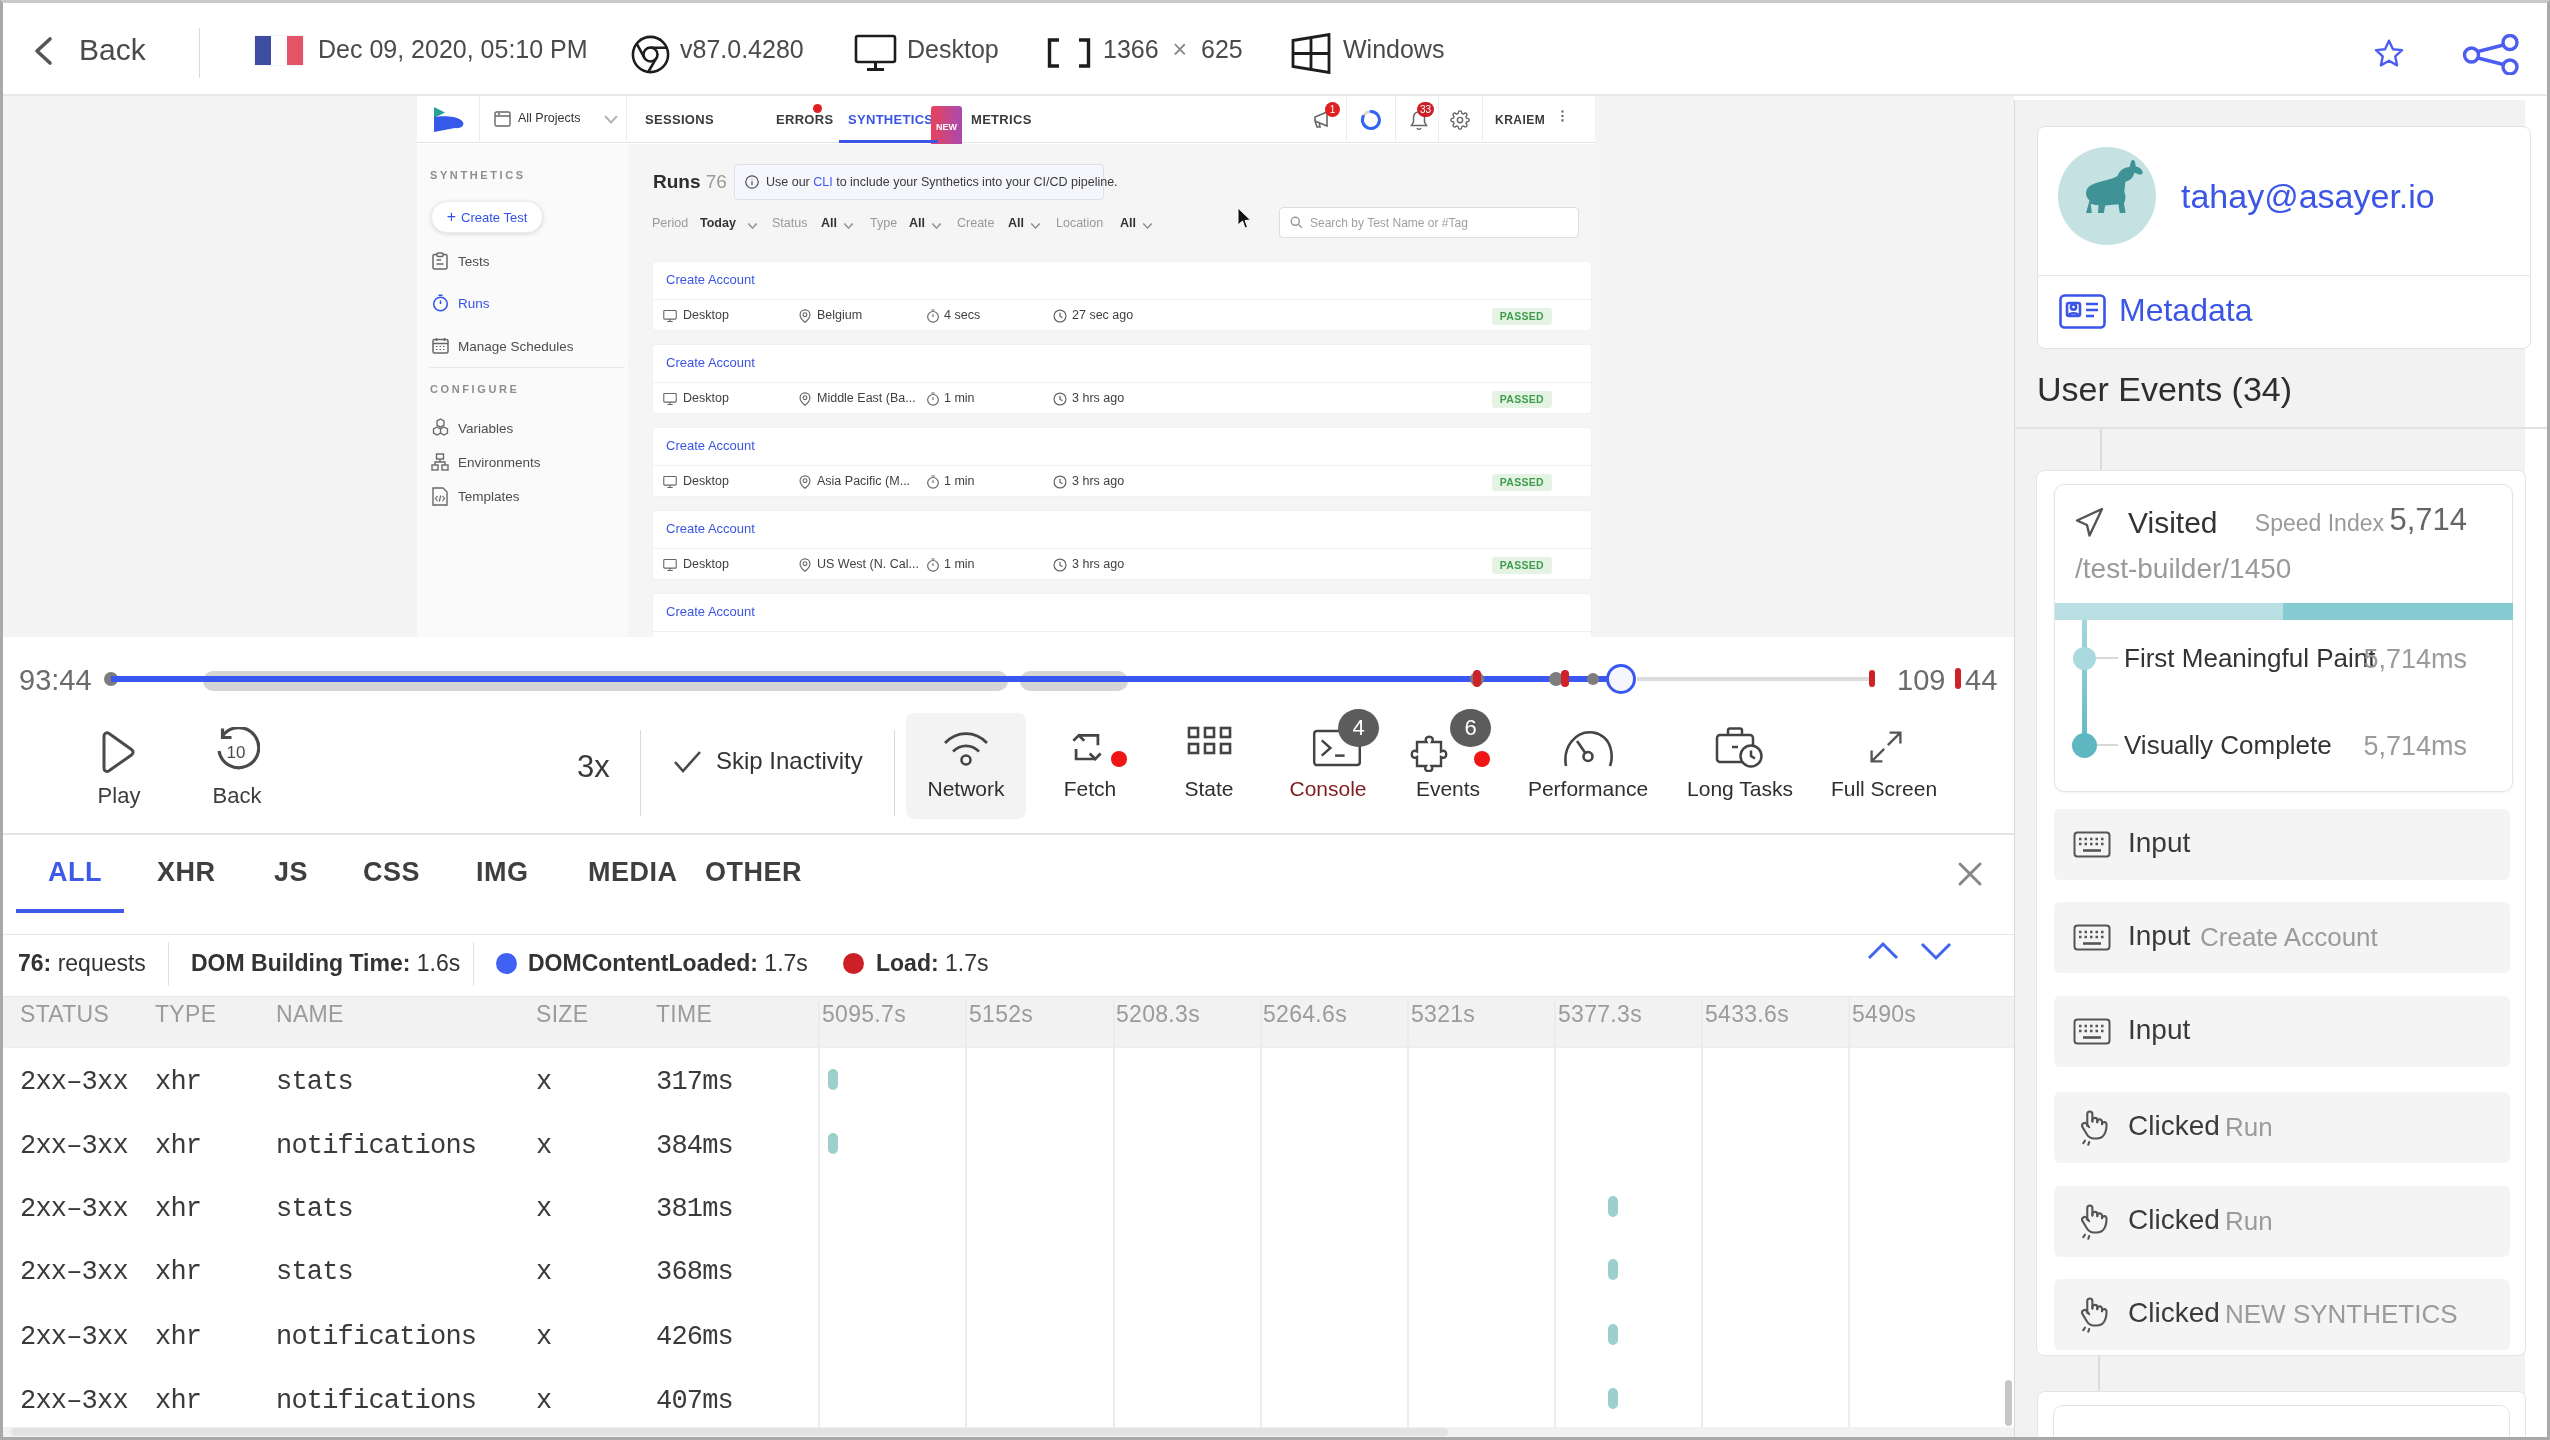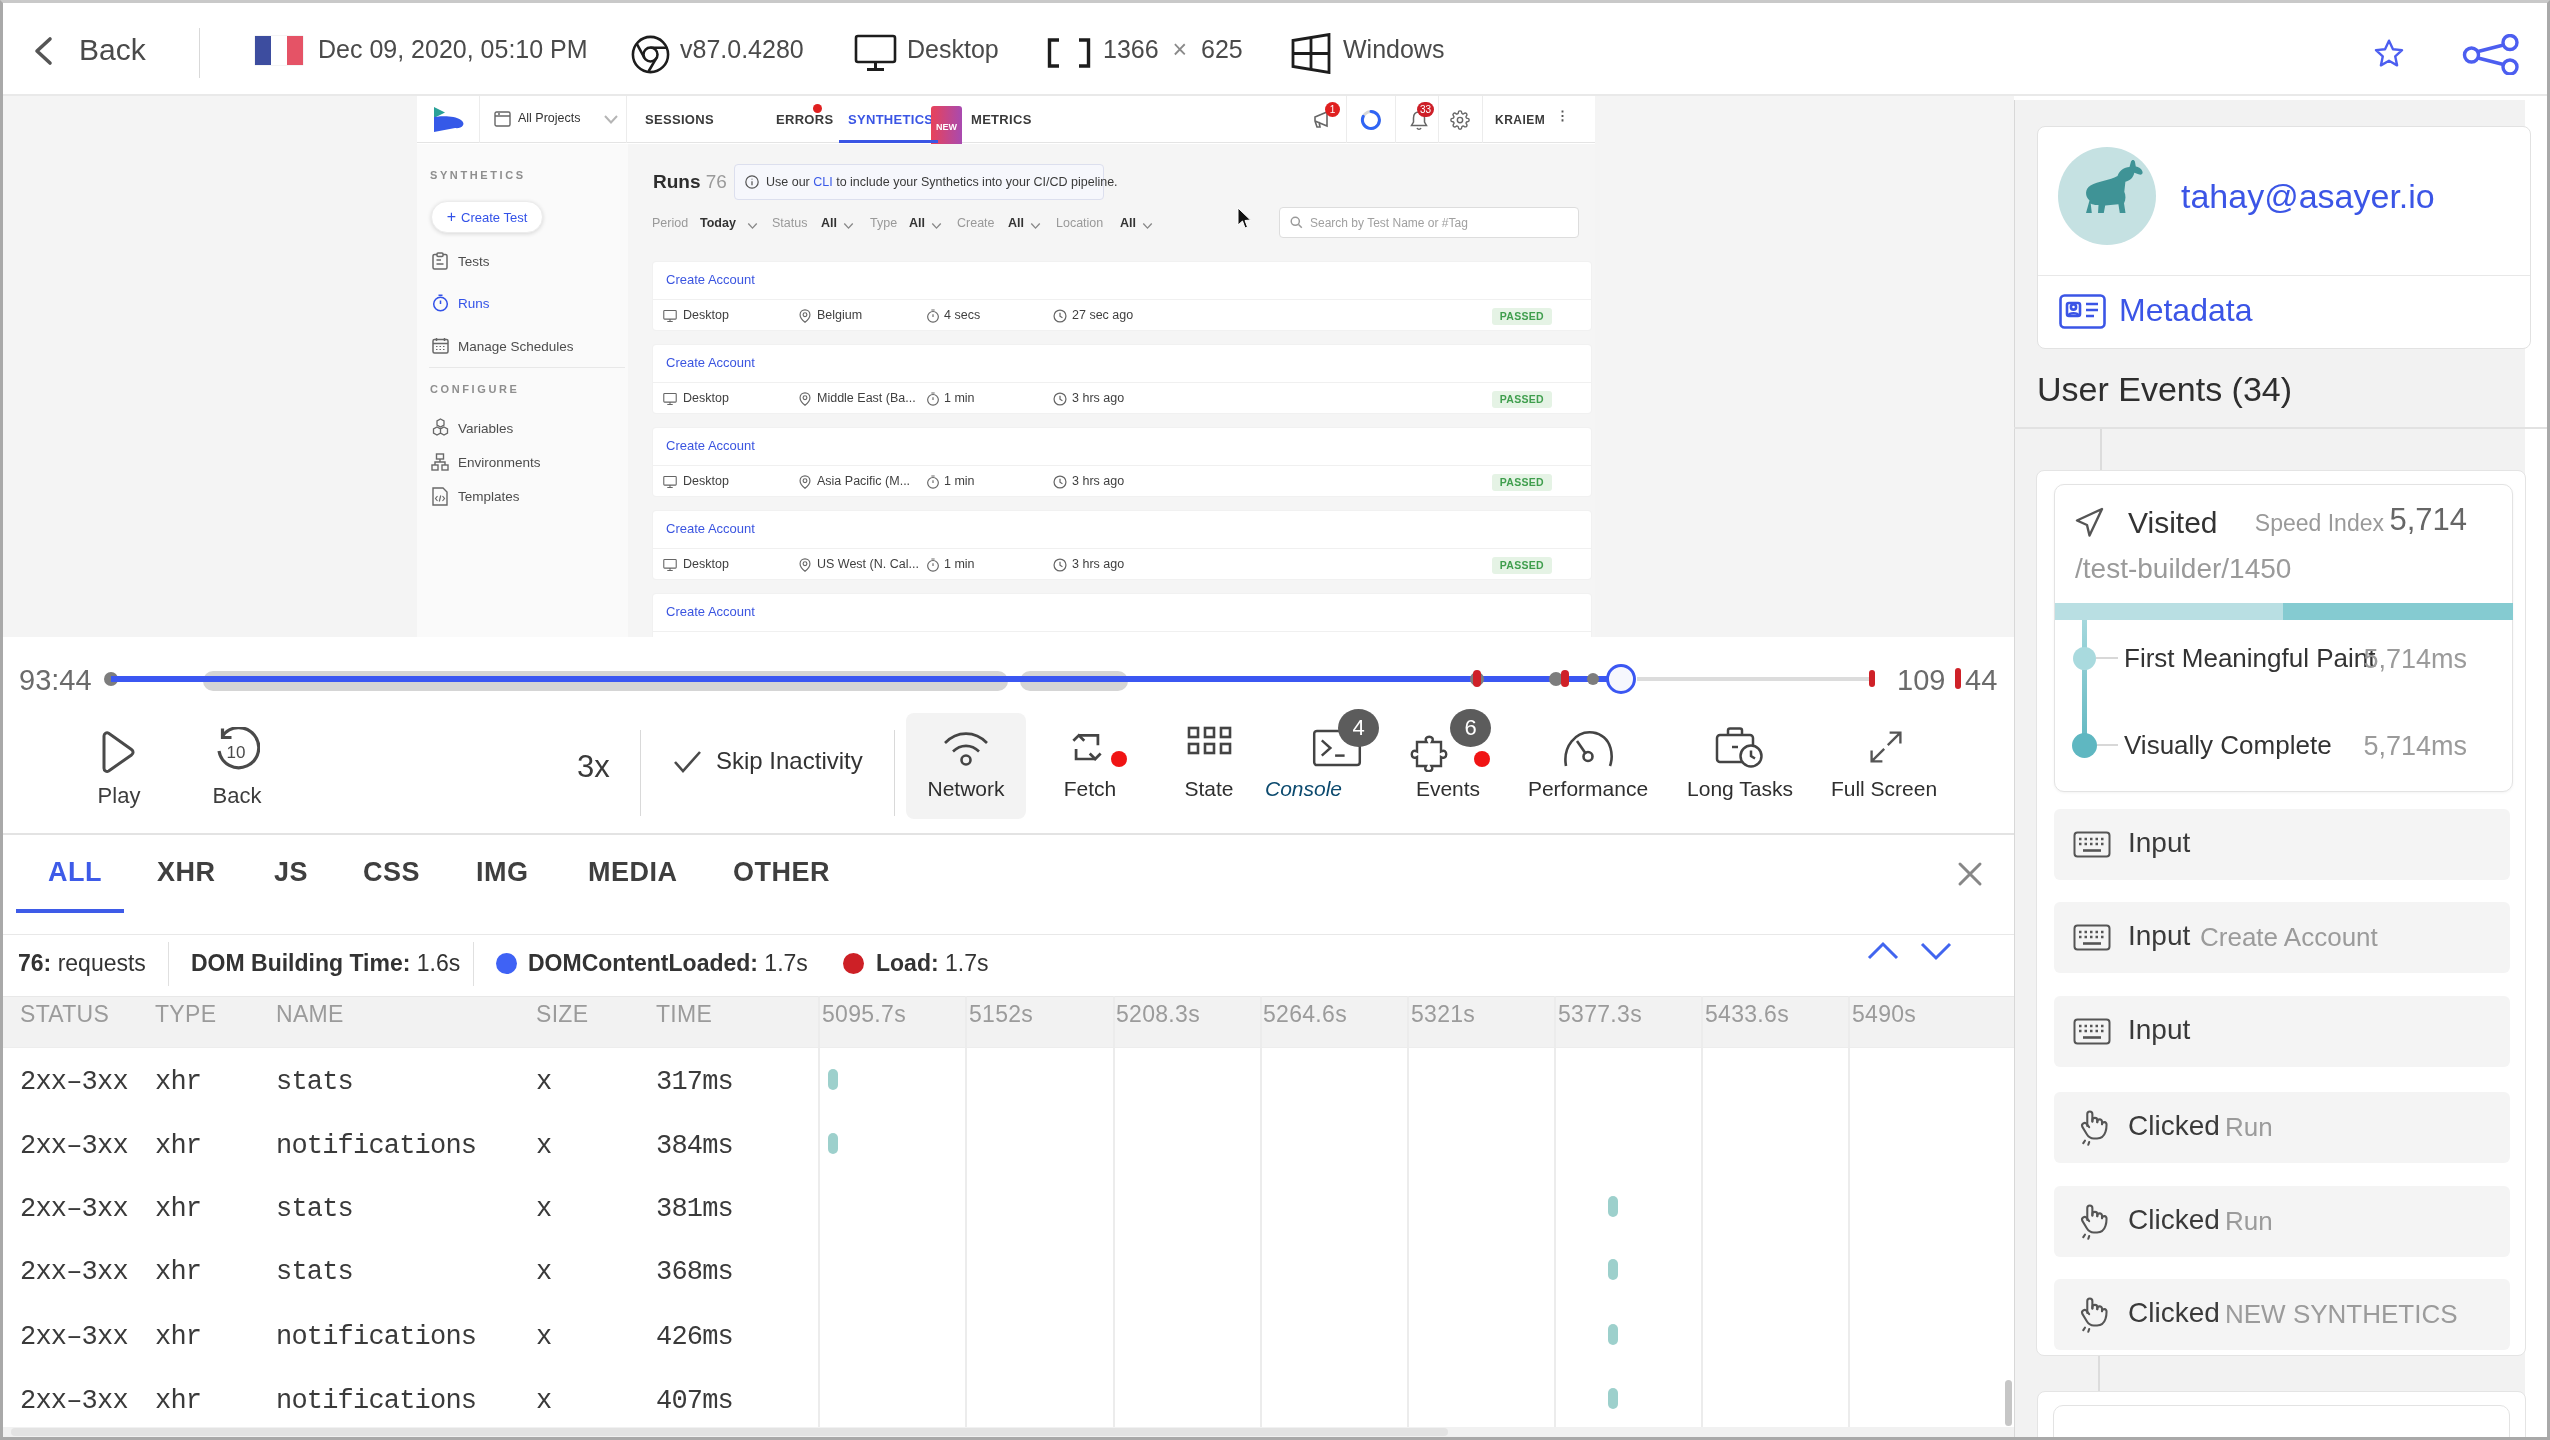--- a/index.html
+++ b/index.html
@@ -446,21 +446,21 @@
     </svg>
   <div class="abs" style="left:1156px;top:64px;width:100px;text-align:center;font-size:21px;color:#2f2f2f;">State</div>
 
   <svg class="abs" style="left:1306px;top:16px" width="56" height="38" viewBox="0 0 52 40">
       <g fill="none" stroke="#444" stroke-width="2.6">
         <rect x="2" y="2" width="48" height="36" rx="3"></rect>
         <path d="M10 12 L19 20 L10 28"></path>
         <path d="M24 28 H34"></path>
       </g>
     </svg>
-  <div class="abs" style="left:1262px;top:64px;width:126px;font-size:21px;color:#0c4a6e;font-style:italic;">Console</div>
+  <div class="abs" style="left:1262px;top:64px;width:126px;text-align:center;font-size:21px;color:#7f1d1d;">Console</div>
   <div class="abs" style="left:1335px;top:-4px;width:41px;height:38px;border-radius:50%;background:#5c5c5c;color:#fff;font-size:22px;display:flex;align-items:center;justify-content:center;">4</div>
 
   <svg class="abs" style="left:1406px;top:13px" width="46" height="46" viewBox="0 0 44 46" fill="none" stroke="#444" stroke-width="2.4">
       <path d="M7 16 h9.5 c-4-7 9.5-7 5.5 0 H31 v9.5 c7-4 7 9.5 0 5.5 V40 h-9.5 c4 7-9.5 7-5.5 0 H7 v-9 c-7 4-7-9.5 0-5.5 z"></path>
     </svg>
   <div class="abs" style="left:1382px;top:64px;width:126px;text-align:center;font-size:21px;color:#2f2f2f;">Events</div>
   <div class="abs" style="left:1447px;top:-4px;width:41px;height:38px;border-radius:50%;background:#5c5c5c;color:#fff;font-size:22px;display:flex;align-items:center;justify-content:center;">6</div>
   <div class="abs" style="left:1471px;top:38px;width:16px;height:16px;border-radius:50%;background:#f01414;"></div>
 
   <svg class="abs" style="left:1560px;top:15px" width="50" height="40" viewBox="0 0 50 40">
@@ -490,21 +490,21 @@
   <div class="abs" style="left:1818px;top:64px;width:126px;text-align:center;font-size:21px;color:#2f2f2f;">Full Screen</div>
 </div>
 
 <div class="network" id="network">
   <div class="abs tab" style="left:45px;color:#3e5be8;">ALL</div>
   <div class="abs tab" style="left:154px;">XHR</div>
   <div class="abs tab" style="left:271px;">JS</div>
   <div class="abs tab" style="left:360px;">CSS</div>
   <div class="abs tab" style="left:473px;">IMG</div>
   <div class="abs tab" style="left:585px;">MEDIA</div>
-  <div class="abs tab" style="left:730px;">OTHER</div>
+  <div class="abs tab" style="left:702px;">OTHER</div>
   <div class="abs" style="left:13px;top:74px;width:108px;height:4px;background:#3e5be8;"></div>
 
   <svg class="abs" style="left:1954px;top:26px" width="26" height="26" viewBox="0 0 26 26" stroke="#878787" stroke-width="3" stroke-linecap="round">
       <path d="M3 3 L23 23 M23 3 L3 23"></path>
     </svg>
 
   <div class="abs" style="left:0;top:99px;width:2011px;height:1px;background:#e8e8e8;"></div>
   <div class="abs sum" style="left:15px;"><b>76:</b>&nbsp;requests</div>
   <div class="abs" style="left:165px;top:107px;width:1px;height:44px;background:#e0e0e0;"></div>
   <div class="abs sum" style="left:188px;"><b>DOM Building Time:</b>&nbsp;1.6s</div>

